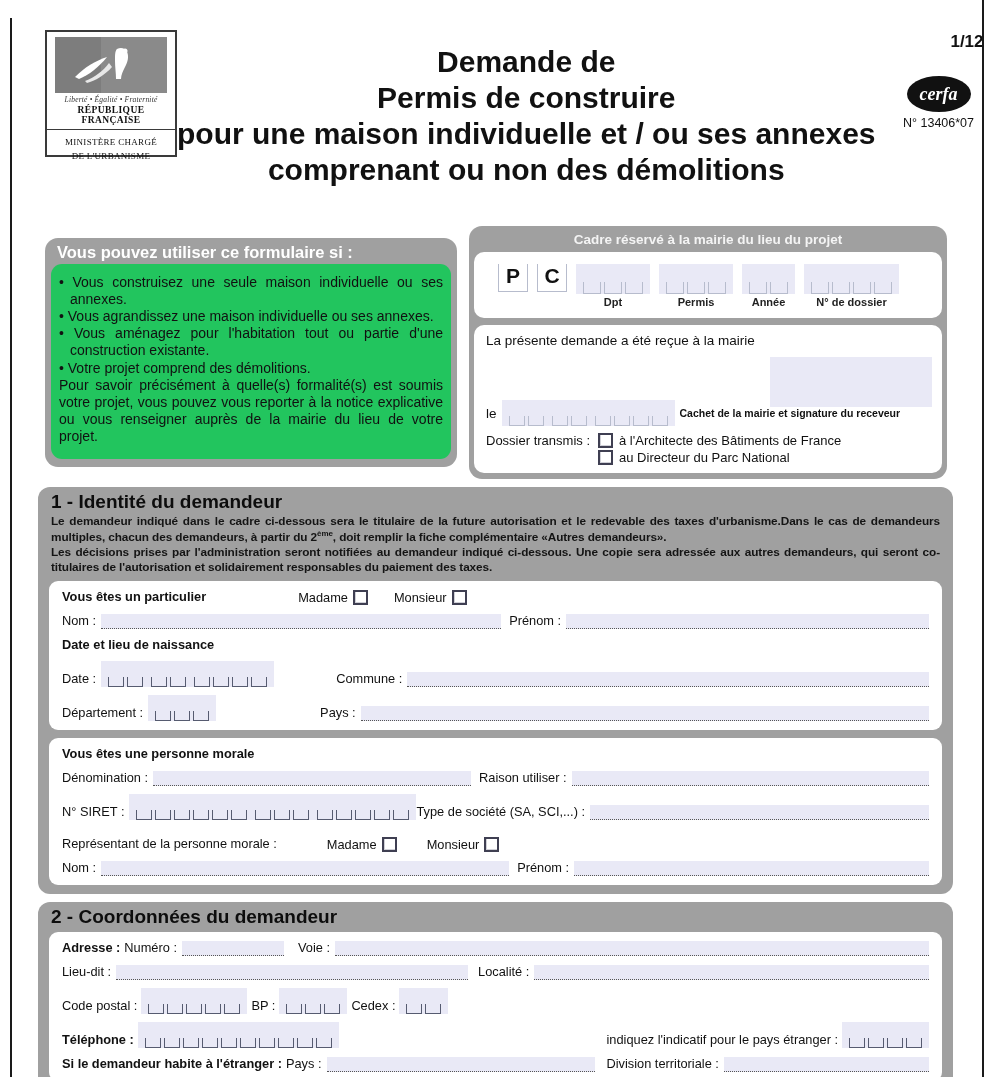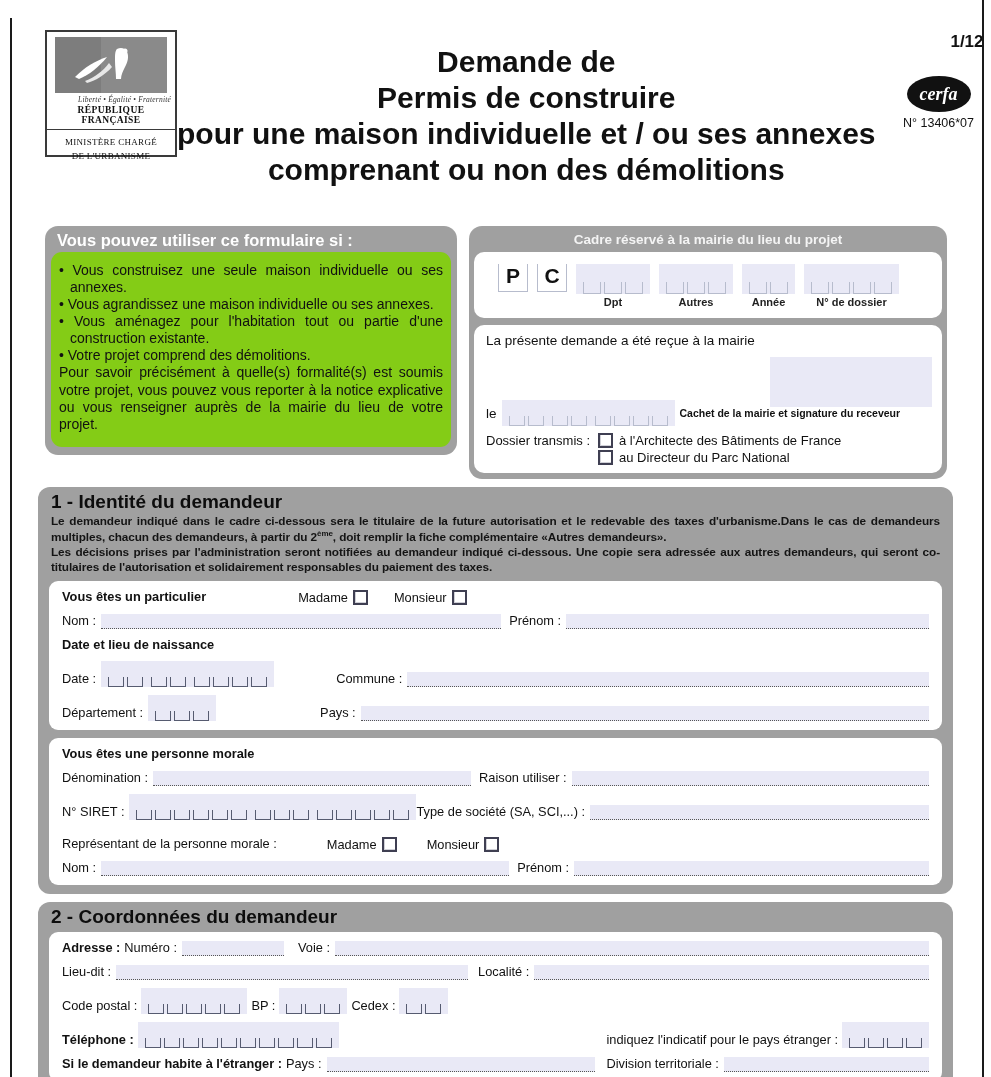--- a/index.html
+++ b/index.html
@@ -5,35 +5,35 @@
   * { box-sizing: border-box; margin: 0; padding: 0; }
   body { background: #fff; font-family: "Liberation Sans", "DejaVu Sans", sans-serif; color: #111; }
   .page { position: relative; width: 991px; height: 1077px; background: #fff; overflow: hidden; }
   .pborder-l { position: absolute; left: 10px; top: 18px; bottom: 0; width: 2px; background: #1a1a1a; }
   .pborder-r { position: absolute; left: 982px; top: 0; bottom: 0; width: 2px; background: #1a1a1a; }
 
   
   .header { display: flex; margin: 30px 44px 0 45px; }
   .logo-box { width: 132px; flex: none; border: 2px solid #3a3a3a; background: #fff; text-align: center; padding: 5px 4px 0; height: 127px; }
   .logo-art { width: 112px; height: 56px; display: block; margin: 0 auto 2px; }
-  .logo-motto { font: italic 7.5px "Liberation Serif", serif; color: #333; letter-spacing: .2px; text-align: right; }
+  .logo-motto { font: italic 7.5px "Liberation Serif", serif; color: #333; letter-spacing: .2px; }
   .logo-republic { font: bold 9.5px "Liberation Serif", serif; letter-spacing: .4px; padding-bottom: 4px; border-bottom: 1.5px solid #3a3a3a; margin: 1px -4px 0; }
   .logo-ministry { font: 9px "Liberation Serif", serif; letter-spacing: .3px; padding-top: 6px; line-height: 1.5; }
   .title-block { flex: 1; text-align: center; font-weight: bold; font-size: 30px; line-height: 1.2; padding-top: 14px; white-space: nowrap; }
   .right-head { width: 126px; flex: none; display: flex; flex-direction: column; align-items: center; }
   .page-num { align-self: flex-end; font-weight: bold; font-size: 17px; margin: 2px 18px 0 0; }
   .cerfa-oval { margin-top: 24px; width: 64px; height: 36px; border-radius: 50%; color: #fff; display: flex; align-items: center; justify-content: center; font: bold italic 18px "Liberation Serif", serif; }
   .cerfa-num { font-size: 12.5px; margin-top: 4px; white-space: nowrap; }
 
   
-  .cols { display: flex; gap: 12px; margin: 38px 44px 0 45px; align-items: flex-start; }
+  .cols { display: flex; gap: 12px; margin: 38px 44px 0 45px; align-items: center; }
   .gray-panel { background: #a0a0a0; border-radius: 13px; }
   .usage-panel { width: 412px; flex: none; padding: 2px 6px 8px; }
   .usage-title { color: #fff; font-weight: bold; font-size: 16.5px; padding: 3px 6px 2px; }
-  .usage-inner { background: #84cc16; border-radius: 11px; padding: 10px 8px 14px; min-height: 186px; font-size: 14px; line-height: 1.22; text-align: justify; }
+  .usage-inner { background: #22c55e; border-radius: 11px; padding: 10px 8px 14px; min-height: 186px; font-size: 14px; line-height: 1.22; text-align: justify; }
   .bullet { padding-left: 11px; text-indent: -11px; }
   .bullet::before { content: "• "; }
 
   .mairie-panel { flex: 1; padding: 2px 5px 6px; }
   .mairie-title { color: #f4f4f4; font-weight: bold; font-size: 13.5px; text-align: center; padding: 4px 0 5px; }
   .mairie-inner { background: #fff; border-radius: 10px; padding: 8px 12px; }
   .mairie-inner1 { margin-bottom: 7px; }
   .mairie-inner2 { position: relative; min-height: 134px; font-size: 13.5px; }
 
   .pc-row { display: flex; align-items: flex-start; gap: 9px; padding: 4px 0 2px 12px; }
@@ -143,21 +143,21 @@
             <span class="mlabel">Dpt</span>
           </div>
           <div class="mcol">
             <span class="cgwrap mairie-cells">
                 <span class="cgrp">
                   <span class="cell"></span>
                   <span class="cell"></span>
                   <span class="cell"></span>
                 </span>
               </span>
-            <span class="mlabel">Autres</span>
+            <span class="mlabel">Permis</span>
           </div>
           <div class="mcol">
             <span class="cgwrap mairie-cells">
                 <span class="cgrp">
                   <span class="cell"></span>
                   <span class="cell"></span>
                 </span>
               </span>
             <span class="mlabel">Année</span>
           </div>

